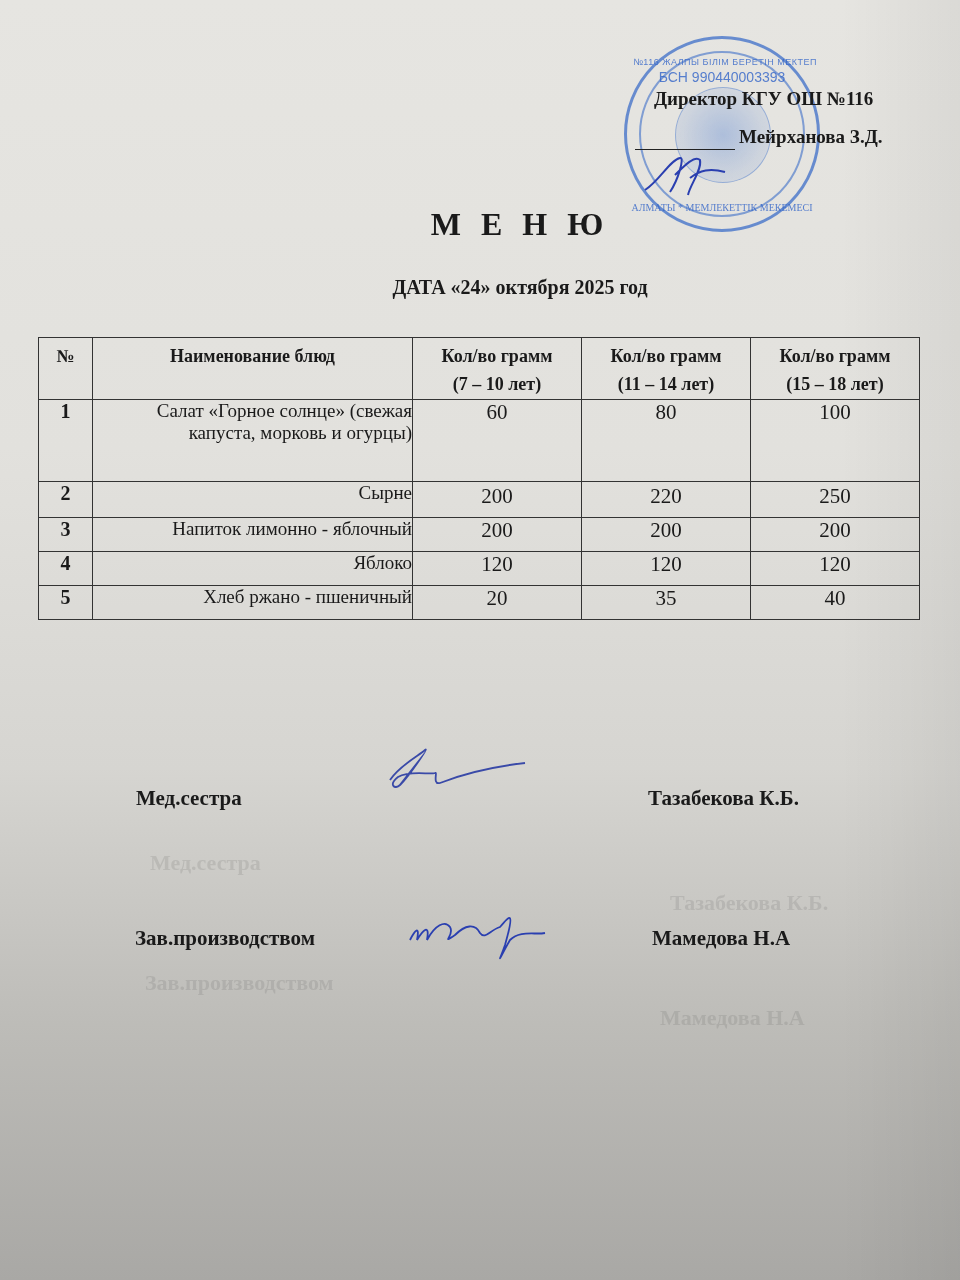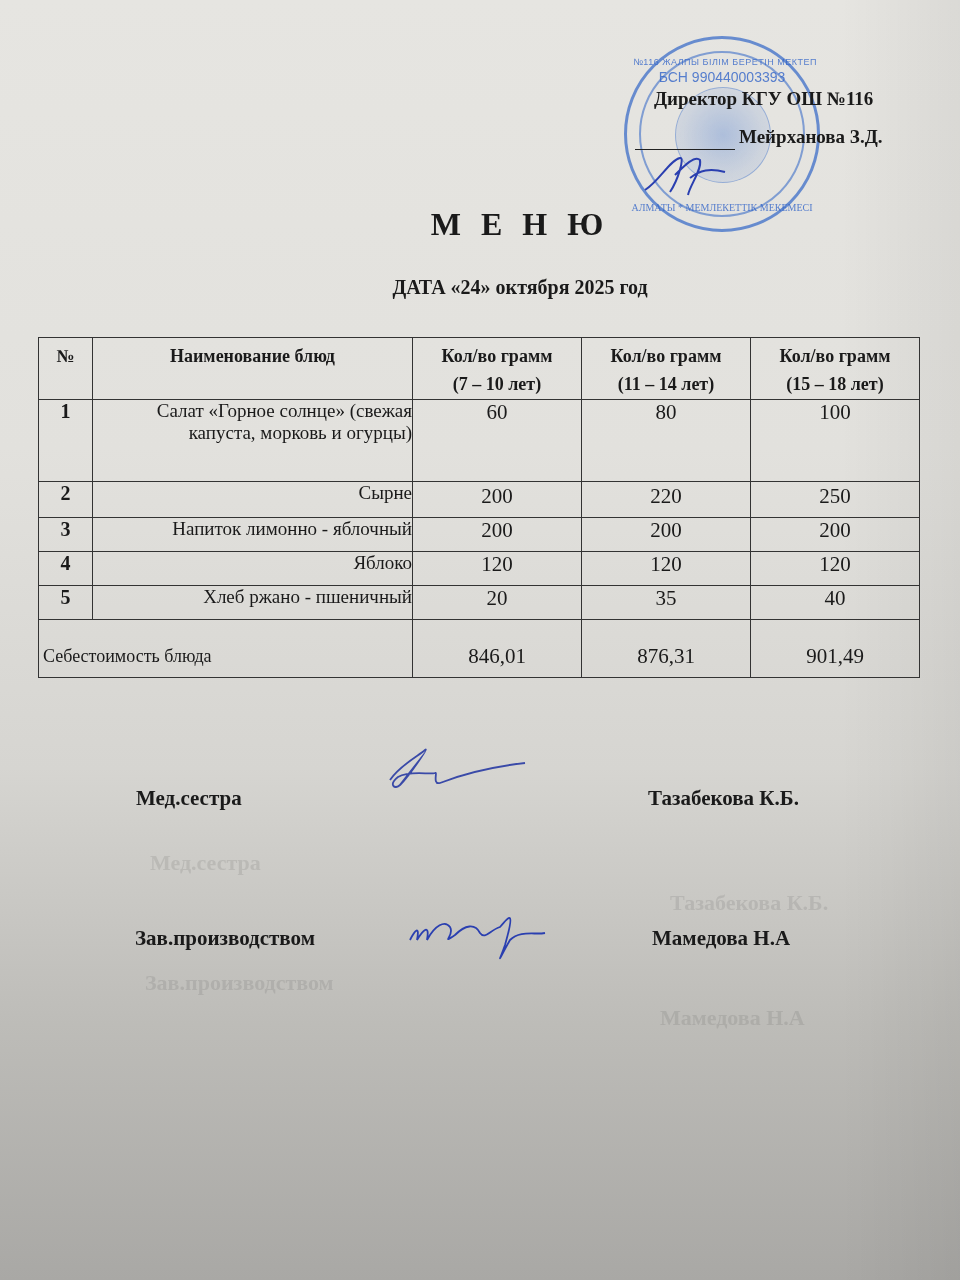--- a/index.html
+++ b/index.html
@@ -164,26 +164,20 @@
     <td class="q middle">120</td>
     <td class="q middle">120</td>
   </tr>
   <tr style="height:31px;">
     <td class="no">5</td>
     <td class="name">Хлеб ржано - пшеничный</td>
     <td class="q middle">20</td>
     <td class="q middle">35</td>
     <td class="q middle">40</td>
   </tr>
-  <tr style="height:58px;">
-    <td class="cost-label" colspan="2">Себестоимость блюда</td>
-    <td class="q middle">846,01</td>
-    <td class="q middle">876,31</td>
-    <td class="q middle">901,49</td>
-  </tr>
 </tbody>
   </table>
 
 <div class="sig-row" style="left:136px; top:786px;">Мед.сестра</div>
 <svg class="signature" style="left:380px; top:745px;" width="150" height="55">
   <path d="M10 35 C20 20, 40 10, 45 5 C50 0, 30 30, 20 40 C15 45, 8 40, 18 32 C30 25, 50 30, 55 28 C58 26, 52 40, 60 38 C80 30, 110 22, 145 18" stroke="#3a4aa8" stroke-width="1.8" fill="none"></path>
 </svg>
 <div class="sig-row" style="left:648px; top:786px;">Тазабекова К.Б.</div>
 
 <div class="sig-row" style="left:135px; top:926px;">Зав.производством</div>

